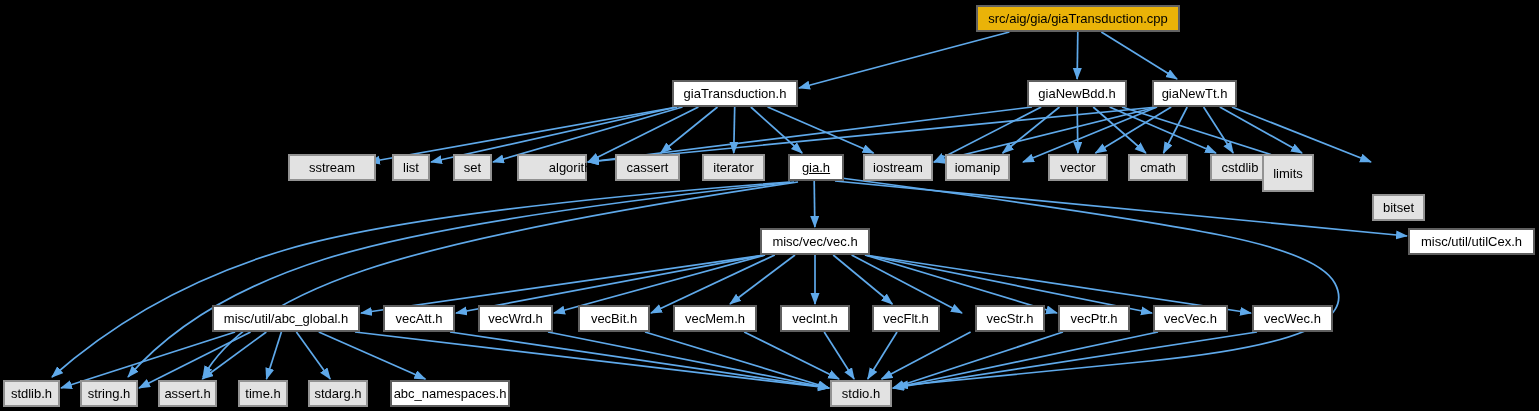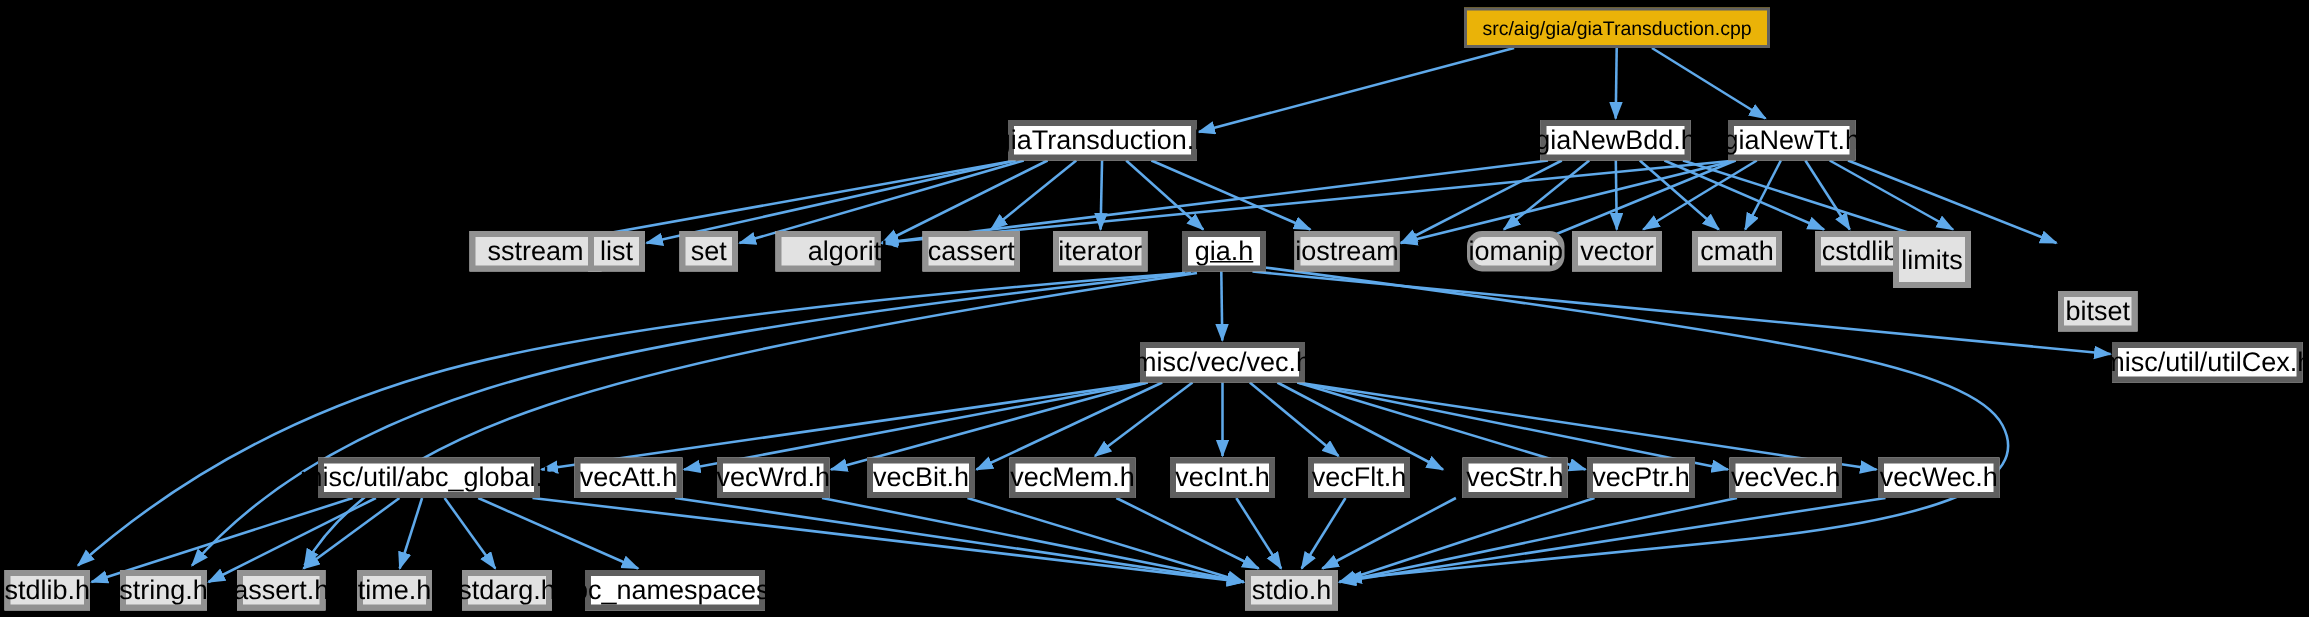--- a/index.html
+++ b/index.html
@@ -1,20 +1,20 @@
 <!DOCTYPE html>
 <html><head>
 <meta charset="utf-8">
 <style>
   html,body{margin:0;padding:0;background:#000;}
   #stage{position:relative;width:1539px;height:411px;background:#000;overflow:hidden;
          font-family:"Liberation Sans", sans-serif;}
   #edge-svg{position:absolute;left:0;top:0;z-index:1;}
   .node{position:absolute;box-sizing:border-box;display:flex;align-items:center;justify-content:center;
-        font-size:18px;color:#000;white-space:nowrap;z-index:2;border:4px solid #3b82f6;}
+        font-size:13px;color:#000;white-space:nowrap;z-index:2;border:2px solid #3b82f6;}
   .node.internal{background:#ffffff;border-color:#5f5f5f;}
   .node.external{background:#e2e2e2;border-color:#929292;}
   .node.main{background:#eab308;border-color:#626262;border-width:2px;font-size:13px;}
 </style>
 </head>
 <body>
 
 <div id="stage">
   <svg id="edge-svg" width="1539" height="411" viewBox="0 0 1539 411">
       <defs>
@@ -81,29 +81,29 @@
       <path d="M970.6,332 L881.55,379" fill="none" stroke="#5fa9ea" stroke-width="1.7" marker-end="url(#arrow)"></path>
       <path d="M1063,332 L893,388" fill="none" stroke="#5fa9ea" stroke-width="1.7" marker-end="url(#arrow)"></path>
       <path d="M1158,332 L893,388" fill="none" stroke="#5fa9ea" stroke-width="1.7" marker-end="url(#arrow)"></path>
       <path d="M1257,332 L893,388" fill="none" stroke="#5fa9ea" stroke-width="1.7" marker-end="url(#arrow)"></path>
     </svg>
   <div id="nodes-layer">
       <div class="node main" style="left: 976px; top: 5px; width: 204px; height: 27px;">src/aig/gia/giaTransduction.cpp</div>
       <div class="node internal" style="left: 672px; top: 80px; width: 126px; height: 27px;">giaTransduction.h</div>
       <div class="node internal" style="left: 1027px; top: 80px; width: 100px; height: 27px;">giaNewBdd.h</div>
       <div class="node internal" style="left: 1152px; top: 80px; width: 85px; height: 27px;">giaNewTt.h</div>
-      <div class="node external" style="left: 313px; top: 154px; width: 88px; height: 27px;">sstream</div>
+      <div class="node external" style="left: 288px; top: 154px; width: 88px; height: 27px;">sstream</div>
       <div class="node external" style="left: 392px; top: 154px; width: 38px; height: 27px;">list</div>
       <div class="node external" style="left: 453px; top: 154px; width: 39px; height: 27px;">set</div>
       <div class="node external" style="left: 517px; top: 154px; width: 70px; height: 27px; padding-left: 47px;">algorithm</div>
       <div class="node external" style="left: 615px; top: 154px; width: 65px; height: 27px;">cassert</div>
       <div class="node external" style="left: 702px; top: 154px; width: 63px; height: 27px;">iterator</div>
       <div class="node internal" style="left: 788px; top: 154px; width: 56px; height: 27px; text-decoration: underline;">gia.h</div>
       <div class="node external" style="left: 863px; top: 154px; width: 70px; height: 27px;">iostream</div>
-      <div class="node external" style="left: 978px; top: 154px; width: 65px; height: 27px; border-radius: 10px;">iomanip</div>
+      <div class="node external" style="left: 945px; top: 154px; width: 65px; height: 27px;">iomanip</div>
       <div class="node external" style="left: 1048px; top: 154px; width: 60px; height: 27px;">vector</div>
       <div class="node external" style="left: 1128px; top: 154px; width: 60px; height: 27px;">cmath</div>
       <div class="node external" style="left: 1210px; top: 154px; width: 60px; height: 27px;">cstdlib</div>
       <div class="node external" style="left: 1262px; top: 154px; width: 52px; height: 38px;">limits</div>
       <div class="node external" style="left: 1372px; top: 154px; width: 53px; height: 27px; margin-top: 40px;">bitset</div>
       <div class="node internal" style="left: 760px; top: 228px; width: 110px; height: 27px;">misc/vec/vec.h</div>
       <div class="node internal" style="left: 1408px; top: 228px; width: 127px; height: 27px;">misc/util/utilCex.h</div>
       <div class="node internal" style="left: 212px; top: 305px; width: 148px; height: 27px;">misc/util/abc_global.h</div>
       <div class="node internal" style="left: 383px; top: 305px; width: 72px; height: 27px;">vecAtt.h</div>
       <div class="node internal" style="left: 478px; top: 305px; width: 75px; height: 27px;">vecWrd.h</div>

